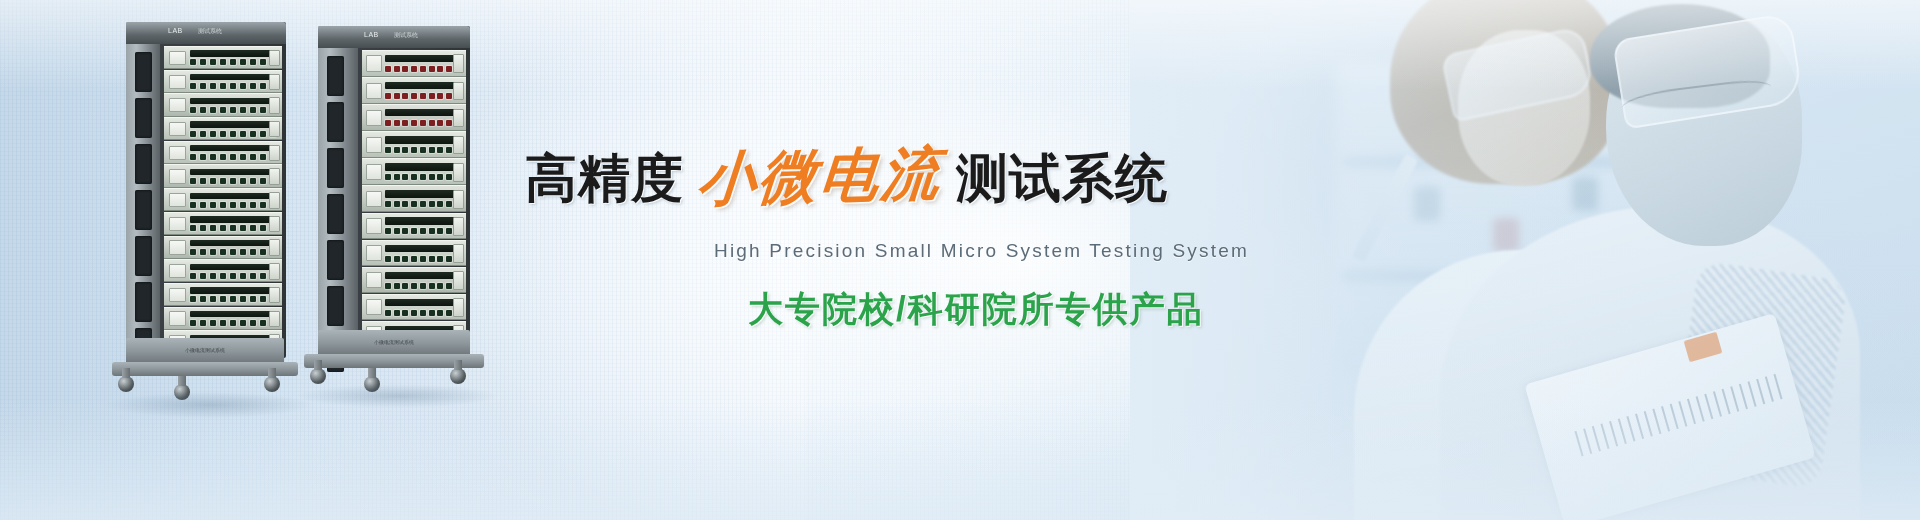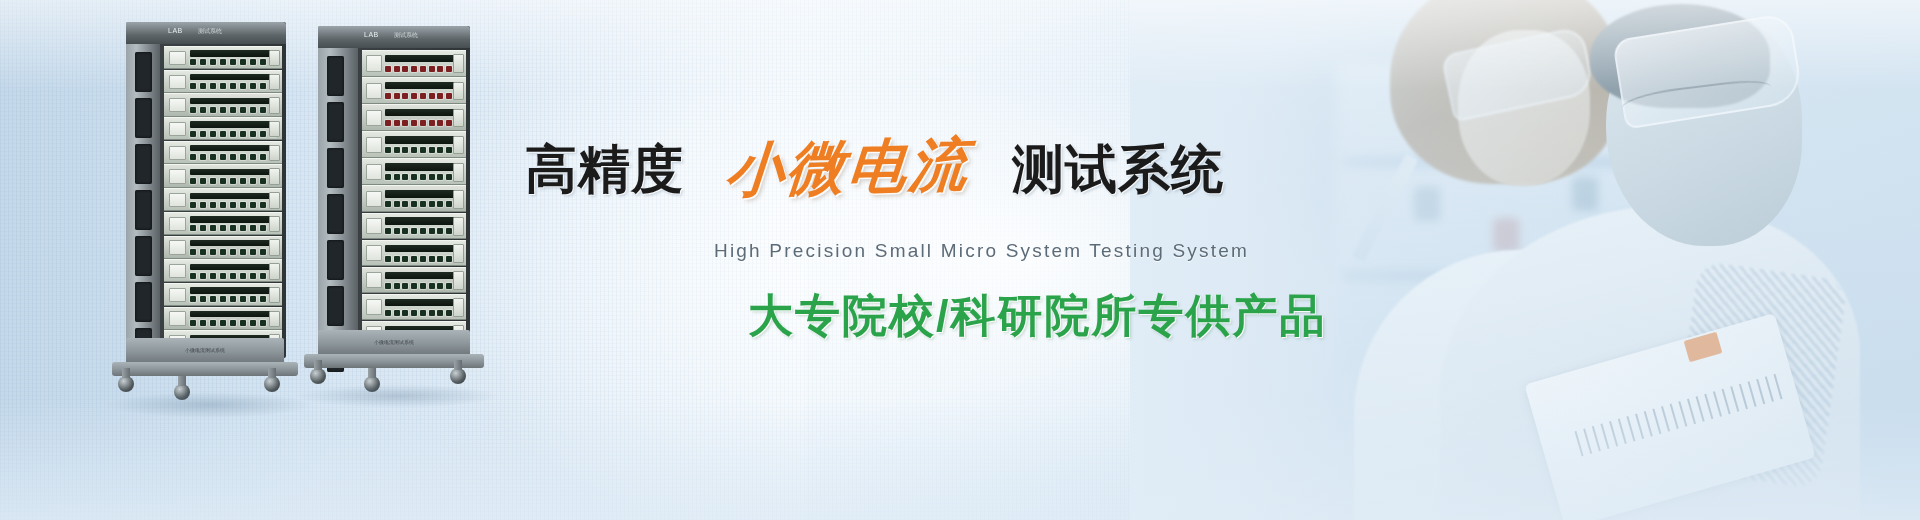--- a/index.html
+++ b/index.html
@@ -252,22 +252,22 @@
     background:linear-gradient(90deg,#9aa2a7,#656d71);
   }
   .rack-shadow{
     position:absolute;border-radius:50%;
     background:radial-gradient(ellipse at center, rgba(90,120,145,.30), rgba(90,120,145,0) 70%);
   }
 
   
   .textblock{position:absolute;left:0;top:0;width:100%;height:100%;}
   .headline{
-    position:absolute;left:525px;top:138px;
-    display:flex;align-items:baseline;white-space:nowrap;gap:28px;
+    position:absolute;left:525px;top:147px;
+    display:flex;align-items:baseline;white-space:nowrap;
   }
   .hl-dark{
     font-size:52px;font-weight:bold;color:#1b1b1b;
     letter-spacing:1px;line-height:1;
     font-family:"Liberation Sans","DejaVu Sans",sans-serif;
     text-shadow:1px 1px 0 rgba(255,255,255,.85), 2px 2px 3px rgba(90,115,140,.30);
   }
   .hl-accent{
     font-size:58px;font-weight:bold;color:#ef7d21;
     letter-spacing:3px;line-height:1;
@@ -280,21 +280,21 @@
   }
   .subtitle-en{
     position:absolute;left:714px;top:240px;
     font-size:19px;color:#5c6b78;letter-spacing:2.2px;
     font-family:"Liberation Sans","DejaVu Sans",sans-serif;
     text-shadow:0 1px 1px rgba(255,255,255,.9);
     white-space:nowrap;
   }
   .tagline-cn{
     position:absolute;left:748px;top:286px;
-    font-size:45px;font-weight:bold;color:#2aa34a;
+    font-size:35px;font-weight:bold;color:#2aa34a;
     letter-spacing:2px;
     font-family:"Liberation Sans","DejaVu Sans",sans-serif;
     text-shadow:1px 1px 0 rgba(255,255,255,.9), 2px 2px 3px rgba(60,120,80,.25);
     white-space:nowrap;
   }
 </style>
 </head>
 <body>
 
 <div id="banner">

